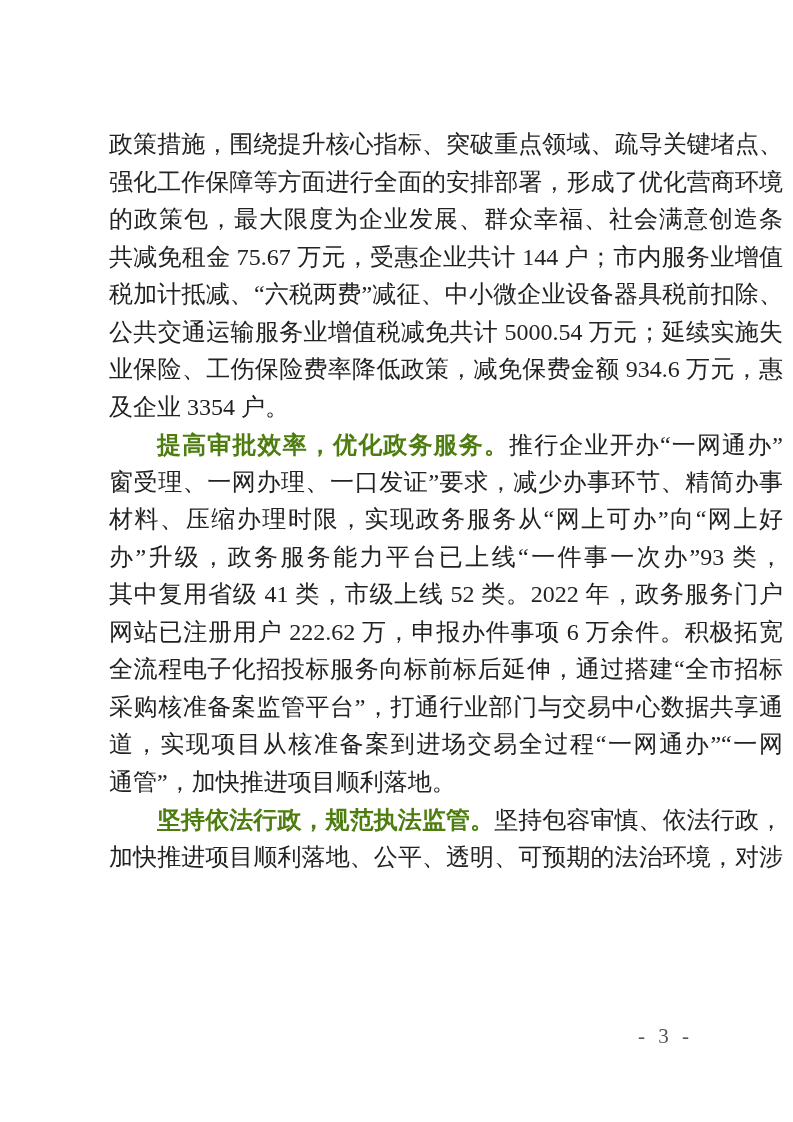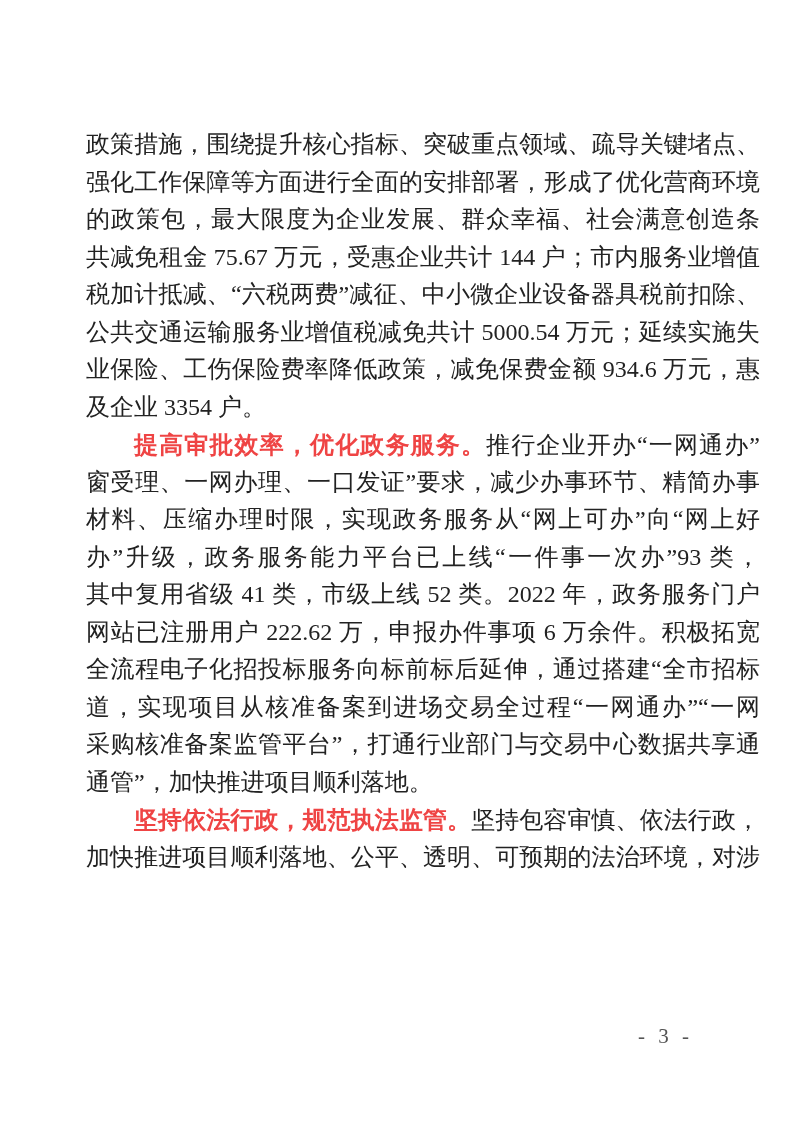--- a/index.html
+++ b/index.html
@@ -11,21 +11,21 @@
     position: relative;
     width: 793px;
     height: 1122px;
     margin: 0 auto;
     background: #ffffff;
     overflow: hidden;
     font-family: "Liberation Serif", "DejaVu Serif", serif;
   }
   .text-block {
     position: absolute;
-    left: 86px;
+    left: 109px;
     top: 126px;
     width: 674px;
   }
   .paragraph {
     margin: 0;
     padding: 0;
   }
   .line {
     height: 37.5px;
     line-height: 37.5px;
@@ -38,21 +38,21 @@
   }
   .line.indent {
     text-indent: 48px;
   }
   .line.last {
     text-align-last: left;
   }
   .line .bold {
     font-family: "Liberation Sans", "DejaVu Sans", sans-serif;
     font-weight: 700;
-    color: #ef4444;
+    color: #4d7c0f;
   }
   .page-number {
     position: absolute;
     left: 638px;
     top: 1024px;
     font-size: 21px;
     line-height: 24px;
     color: #555555;
     letter-spacing: 4px;
     font-family: "Liberation Serif", "DejaVu Serif", serif;
@@ -74,22 +74,22 @@
         <div class="line last"><span>及企业 3354 户。</span></div>
       </div>
       <div class="paragraph">
         <div class="line indent"><span class="bold">提高审批效率，优化政务服务。</span><span>推行企业开办“一网通办”</span></div>
         <div class="line"><span>窗受理、一网办理、一口发证”要求，减少办事环节、精简办事</span></div>
         <div class="line"><span>材料、压缩办理时限，实现政务服务从“网上可办”向“网上好</span></div>
         <div class="line"><span>办”升级，政务服务能力平台已上线“一件事一次办”93 类，</span></div>
         <div class="line"><span>其中复用省级 41 类，市级上线 52 类。2022 年，政务服务门户</span></div>
         <div class="line"><span>网站已注册用户 222.62 万，申报办件事项 6 万余件。积极拓宽</span></div>
         <div class="line"><span>全流程电子化招投标服务向标前标后延伸，通过搭建“全市招标</span></div>
+        <div class="line"><span>采购核准备案监管平台”，打通行业部门与交易中心数据共享通</span></div>
         <div class="line"><span>道，实现项目从核准备案到进场交易全过程“一网通办”“一网</span></div>
-        <div class="line"><span>采购核准备案监管平台”，打通行业部门与交易中心数据共享通</span></div>
         <div class="line last"><span>通管”，加快推进项目顺利落地。</span></div>
       </div>
       <div class="paragraph">
         <div class="line indent"><span class="bold">坚持依法行政，规范执法监管。</span><span>坚持包容审慎、依法行政，</span></div>
         <div class="line"><span>加快推进项目顺利落地、公平、透明、可预期的法治环境，对涉企</span></div>
       </div>
     </div>
   <div class="page-number">- 3 -</div>
 </div>
 

